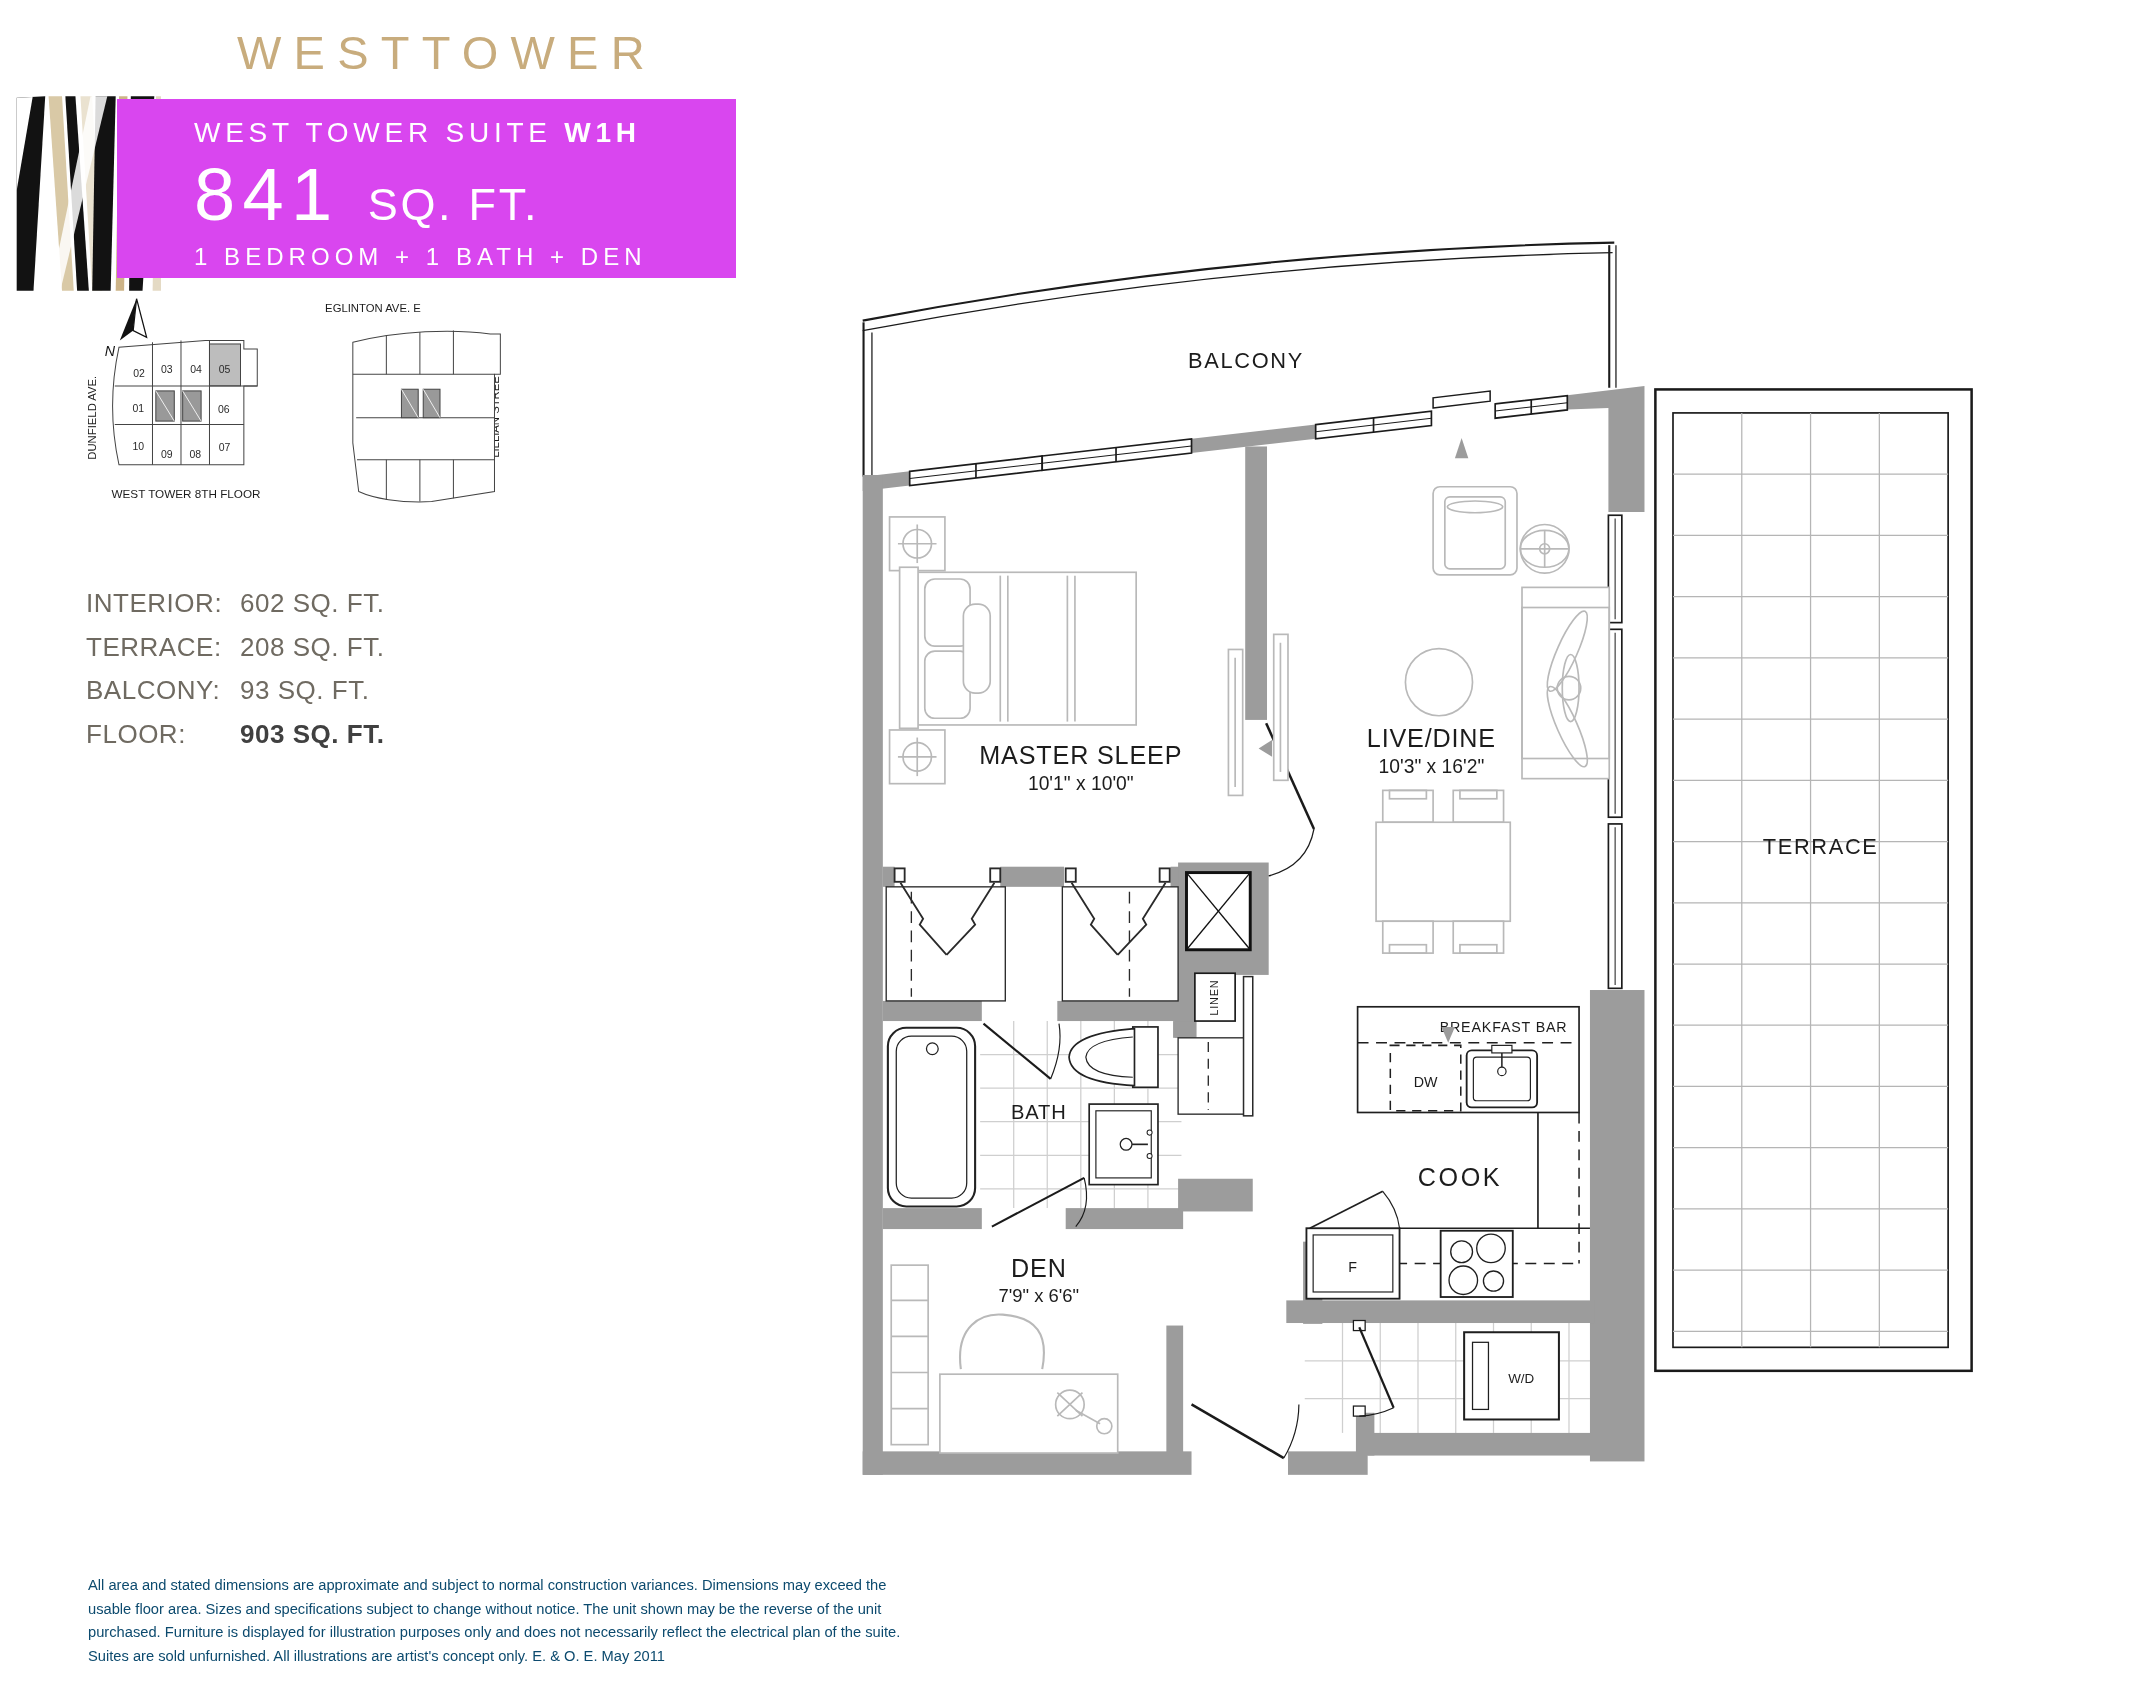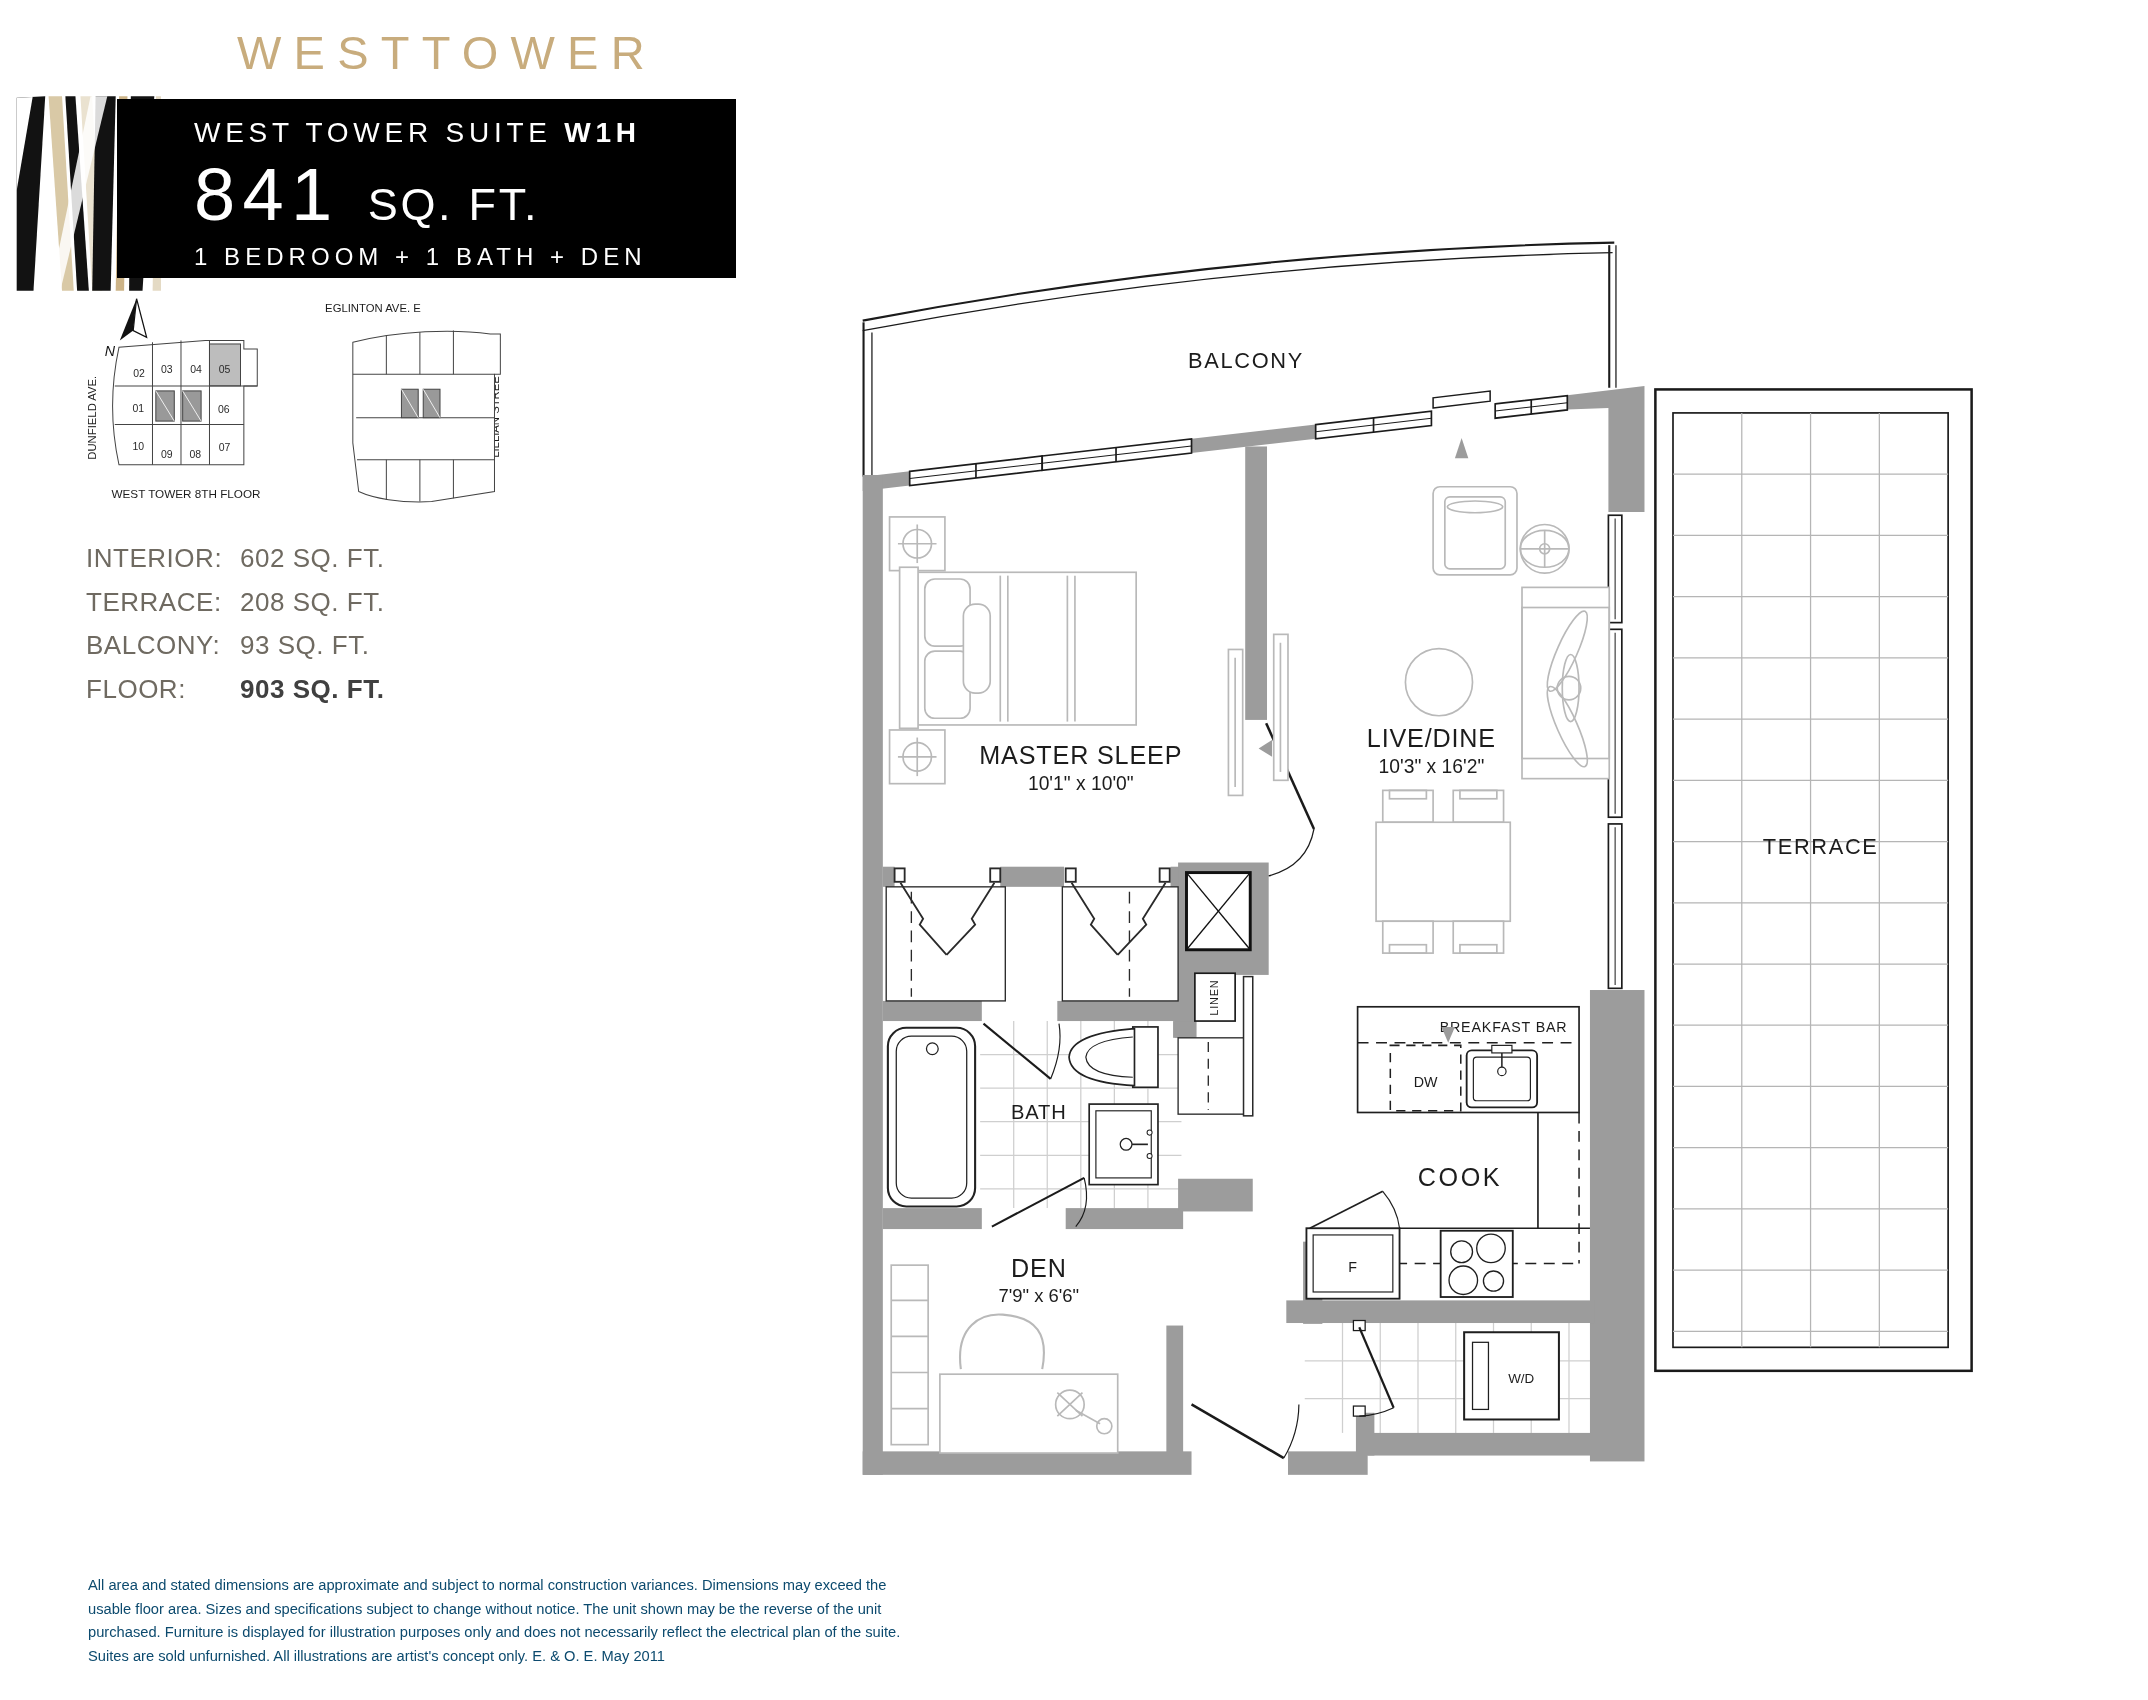--- a/index.html
+++ b/index.html
@@ -7,32 +7,32 @@
     width:2148px;height:1701px;position:relative;background:#ffffff;
     font-family:"Liberation Sans", sans-serif;overflow:hidden;
   }
   .abs{position:absolute;}
   
   #brand-title{
     left:237px;top:25px;width:503px;height:67px;
     font-size:47px;letter-spacing:0.26em;color:#c8ac7d;white-space:nowrap;
   }
   #suite-banner{
-    left:117px;top:99px;width:619px;height:179px;background:#000000;
+    left:117px;top:99px;width:619px;height:179px;background:#d946ef;
     color:#ffffff;display:flex;flex-direction:column;align-items:flex-start;
     padding:13.4px 0 0 77px;box-sizing:border-box;
   }
   .banner-line1{font-size:28px;letter-spacing:0.17em;white-space:nowrap;margin-top:5px;}
   .banner-line1 b{font-weight:bold;}
   .banner-line2{margin-top:8.4px;display:flex;align-items:baseline;white-space:nowrap;}
   .banner-line2 .big{font-size:74px;letter-spacing:0.10em;line-height:1;}
   .banner-line2 .unit{font-size:45px;letter-spacing:0.06em;margin-left:28px;}
   .banner-line3{font-size:24px;letter-spacing:0.21em;margin-top:11.7px;white-space:nowrap;}
   
-  #area-table{left:86px;top:543px;width:352px;color:#6f6a61;}
+  #area-table{left:86px;top:588px;width:352px;color:#6f6a61;}
   .area-row{display:flex;font-size:26px;margin-bottom:12.6px;letter-spacing:0.02em;}
   .area-row .lbl{width:154px;}
   .area-row.total .val{font-weight:bold;color:#404040;}
   
   #disclaimer{
     left:88px;top:1574px;width:816px;font-size:14.7px;line-height:1.6;color:#0c4a6e;
   }
   svg text{font-family:"Liberation Sans", sans-serif;}
 </style>
 </head>

